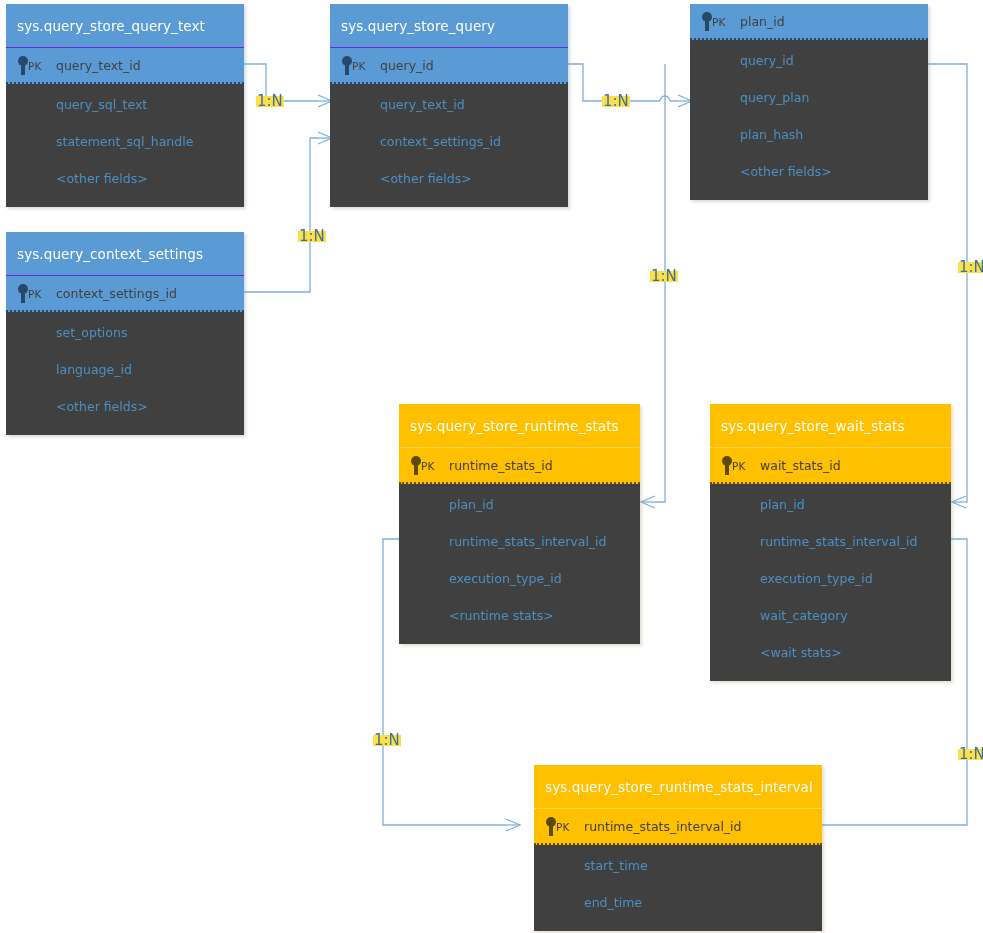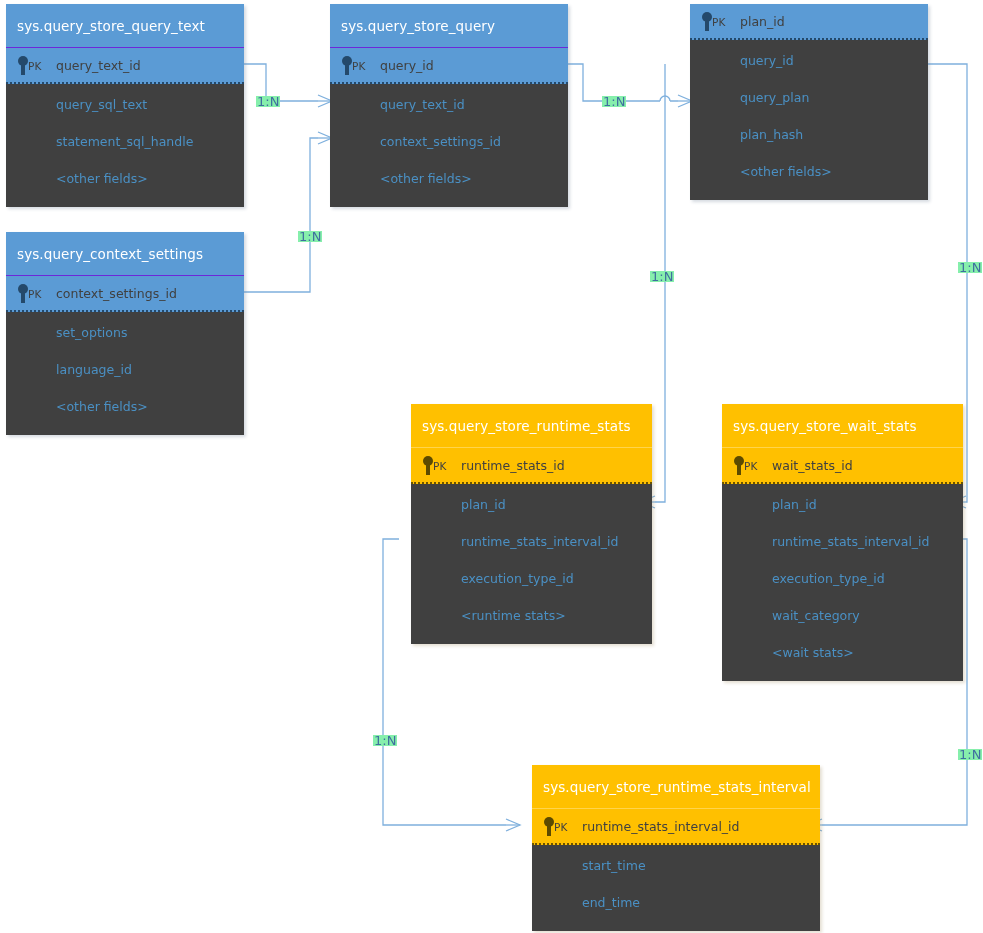--- a/index.html
+++ b/index.html
@@ -84,26 +84,26 @@
     line-height: 37px;
     padding-left: 50px;
     color: #4a90c4;
     font-size: 12.5px;
     white-space: nowrap;
   }
   .entity.blue .title { background: #5b9bd5; border-bottom: 1px solid #6d28d9; }
   .entity.blue .pkrow { background: #5b9bd5; border-bottom: 2px dotted #24496b; }
   .entity.orange .title { background: #ffc000; border-bottom: 1px solid #ffd44d; }
   .entity.orange .pkrow { background: #ffc000; border-bottom: 2px dotted #6b5300; }
-  .entity.orange { box-shadow: 2px 2px 3px rgba(170, 150, 110, 0.30); margin-left: 12px; }
+  .entity.orange { box-shadow: 2px 2px 3px rgba(170, 150, 110, 0.30); }
   .card-label {
     position: absolute;
-    font-size: 13px;
+    font-size: 15px;
     color: #3f6f9f;
-    background: #86efac;
+    background: #fde047;
     padding: 0 1px;
     line-height: 11px;
     white-space: nowrap;
   }
 </style>
 </head>
 <body>
 
 <div id="canvas">
 
@@ -264,21 +264,21 @@
     </div>
     <div class="body">
       <div class="field">plan_id</div>
       <div class="field">runtime_stats_interval_id</div>
       <div class="field">execution_type_id</div>
       <div class="field">wait_category</div>
       <div class="field">&lt;wait stats&gt;</div>
     </div>
   </div>
 
-  <div class="entity orange" style="left:520px; top:765px; width:288px;">
+  <div class="entity orange" style="left:534px; top:765px; width:288px;">
     <div class="title">sys.query_store_runtime_stats_interval</div>
     <div class="pkrow">
       <svg class="keyicon" viewBox="0 0 12 20">
         <circle cx="6" cy="5" r="5" fill="#5c4a00"></circle>
         <rect x="4" y="7" width="4" height="12" fill="#5c4a00"></rect>
       </svg>
       <span class="pklabel">PK</span>
       <span class="pkname">runtime_stats_interval_id</span>
     </div>
     <div class="body">

